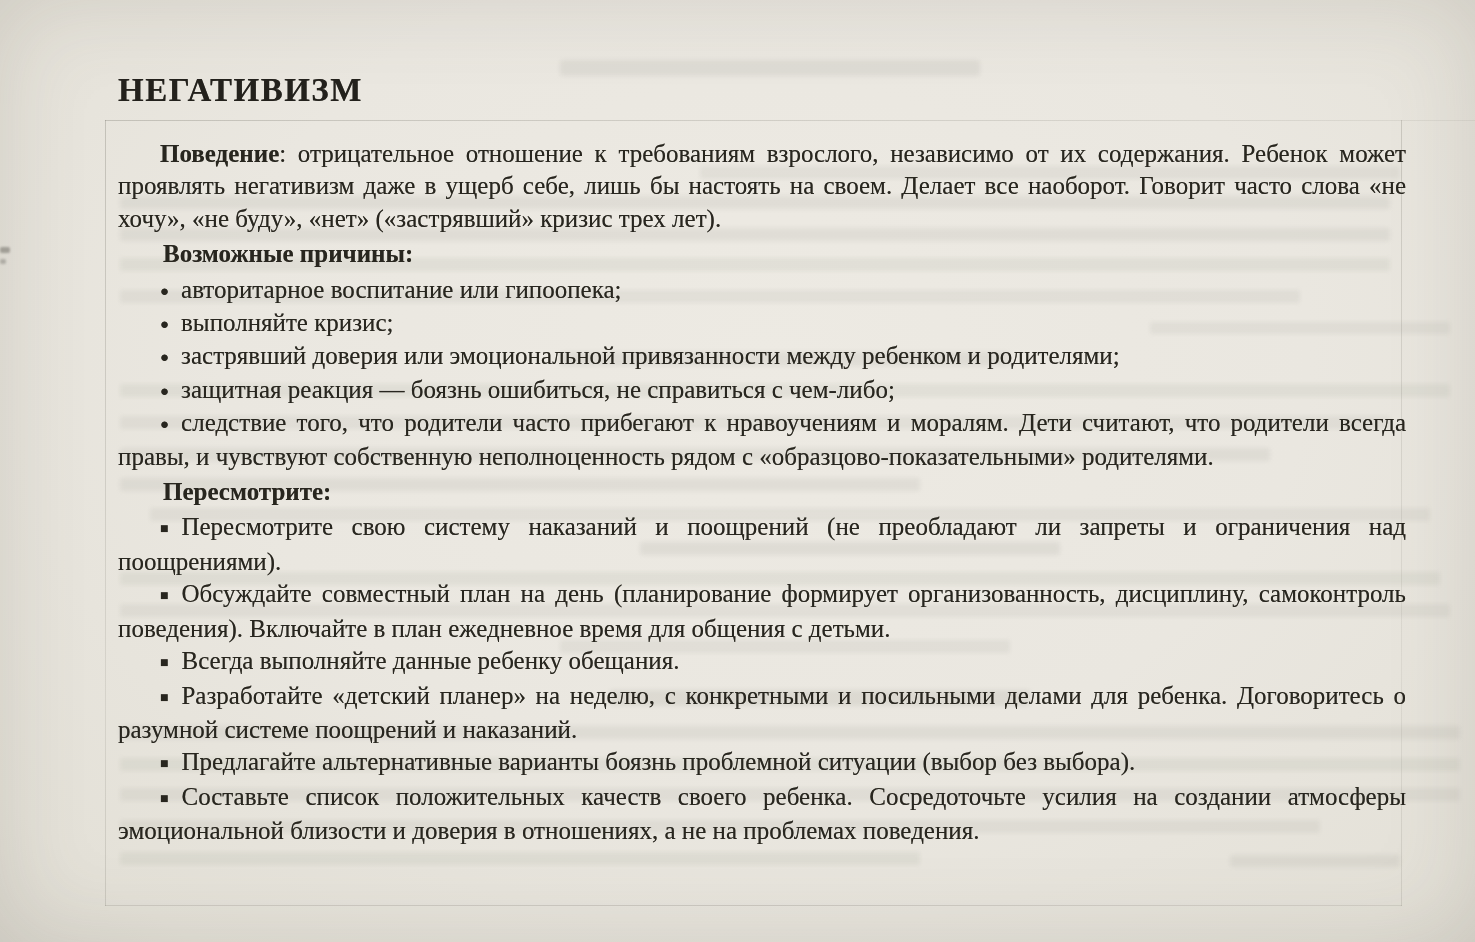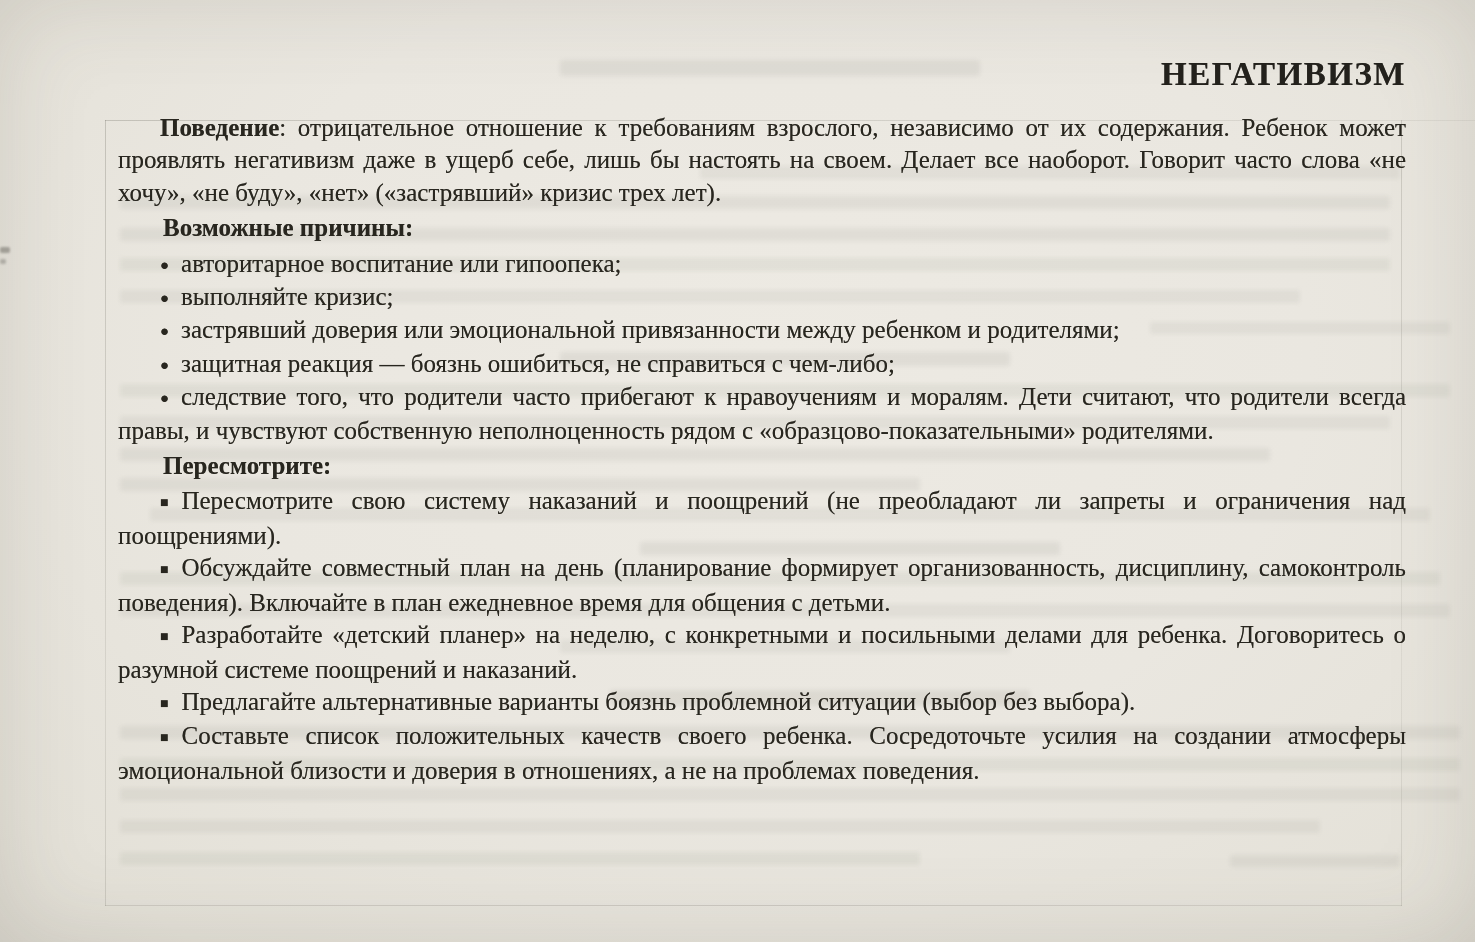--- a/index.html
+++ b/index.html
@@ -26,26 +26,26 @@
     background:linear-gradient(to right, rgba(112,110,100,0.20), rgba(112,110,100,0.24) 50%, rgba(112,110,100,0.16));}
 
   .edge-mark{position:absolute;filter:blur(1px);border-radius:2px;}
   .edge-mark.m1{left:0;top:247px;width:10px;height:6px;background:rgba(72,70,62,0.40);}
   .edge-mark.m2{left:0;top:259px;width:6px;height:5px;background:rgba(72,70,62,0.30);}
 
   .bleed{position:absolute;inset:0;pointer-events:none;}
   .bleed > div{position:absolute;border-radius:3px;filter:blur(2.3px);}
 
   .title{
-    position:absolute;left:118px;top:56px;width:1288px;
-    text-align:right;font-weight:bold;font-size:33px;letter-spacing:1.5px;
+    position:absolute;left:118px;top:72px;width:1288px;
+    text-align:left;font-weight:bold;font-size:33px;letter-spacing:1.5px;
     color:#23211c;text-shadow:0 0 0.5px rgba(35,33,28,0.6);
   }
   .content{
-    position:absolute;left:118px;top:112px;width:1288px;
+    position:absolute;left:118px;top:138px;width:1288px;
     font-size:25px;line-height:32.4px;text-align:justify;
     color:#28261f;text-shadow:0 0 0.5px rgba(40,38,30,0.55);
   }
   .para{margin:0;text-indent:42px;}
   .heading{margin:3px;text-indent:42px;font-weight:bold;}
   .blabel{font-weight:bold;}
   .marker{display:inline-block;text-indent:0;}
   .marker.round{font-size:15px;margin-right:12px;vertical-align:2px;}
   .marker.square{font-size:14px;margin-right:13px;vertical-align:2px;}
 </style>
@@ -110,20 +110,21 @@
       </div>
 
     <p class="heading">Пересмотрите:</p>
 
     <div>
 
         <p class="para item"><span class="marker square">■</span><span class="itext">Пересмотрите свою систему наказаний и поощрений (не преобладают ли запреты и ограничения над поощрениями).</span></p>
 
         <p class="para item"><span class="marker square">■</span><span class="itext">Обсуждайте совместный план на день (планирование формирует организованность, дисциплину, самоконтроль поведения). Включайте в план ежедневное время для общения с детьми.</span></p>
 
+        <p class="para item"><span class="marker square">■</span><span class="itext">Всегда выполняйте данные ребенку обещания.</span></p>
 
         <p class="para item"><span class="marker square">■</span><span class="itext">Разработайте «детский планер» на неделю, с конкретными и посильными делами для ребенка. Договоритесь о разумной системе поощрений и наказаний.</span></p>
 
         <p class="para item"><span class="marker square">■</span><span class="itext">Предлагайте альтернативные варианты боязнь проблемной ситуации (выбор без выбора).</span></p>
 
         <p class="para item"><span class="marker square">■</span><span class="itext">Составьте список положительных качеств своего ребенка. Сосредоточьте усилия на создании атмосферы эмоциональной близости и доверия в отношениях, а не на проблемах поведения.</span></p>
       </div>
 
   </div>
 </div>

